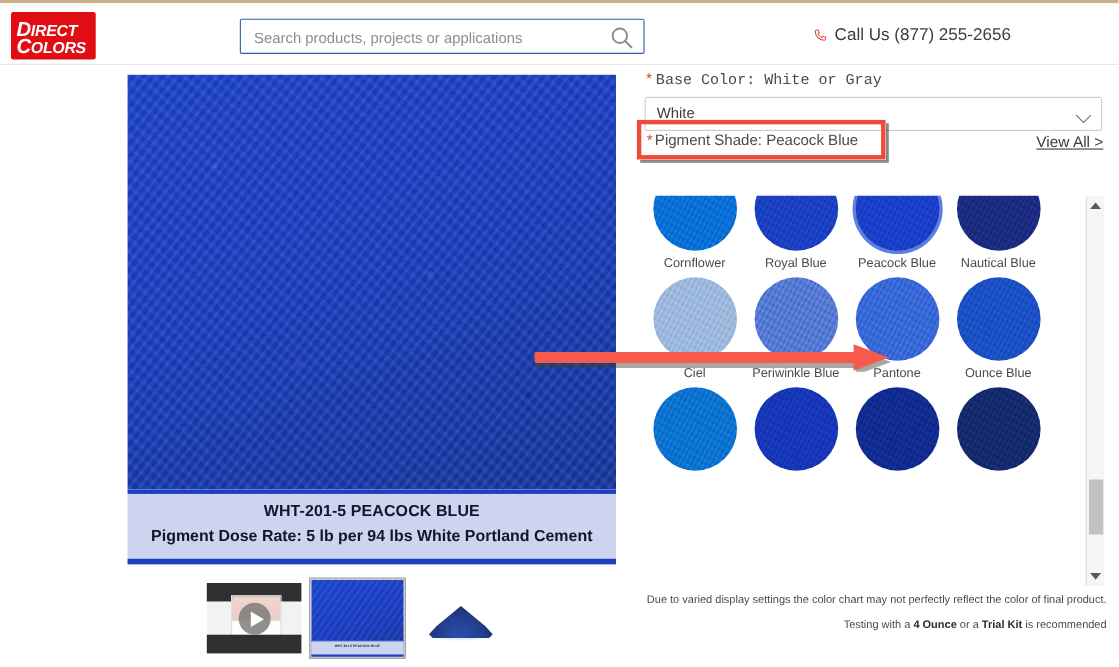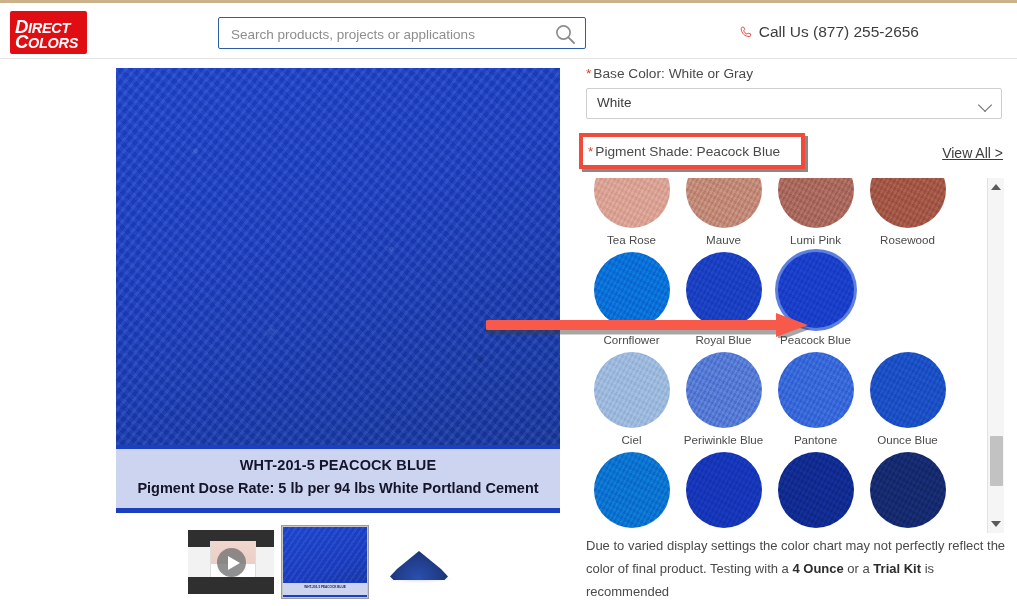--- a/index.html
+++ b/index.html
@@ -228,20 +228,21 @@
   
   .right-col {
     position: absolute;
     left: 586px; top: 66px;
     width: 418px;
   }
   .field-label {
     font-size: 13.7px;
     color: #4a4a4a;
     margin-bottom: 7px;
+    font-family: Liberation Mono, monospace;
   }
   .req-star { color: #d9402a; margin-right: 2px; }
 
   .select-box {
     position: relative;
     width: 416px; height: 31px;
     border: 1px solid #cfcfcf;
     border-radius: 2px;
     background: #ffffff;
     box-sizing: border-box;
@@ -259,21 +260,20 @@
     right: 11px; top: 11px;
     width: 9px; height: 9px;
     border-right: 1.6px solid #6a6a6a;
     border-bottom: 1.6px solid #6a6a6a;
     transform: rotate(45deg);
   }
 
   
   .pigment-row {
     position: relative;
-    margin-top: 24px;
     height: 30px;
   }
   .anno-box {
     position: absolute;
     left: -7px; top: -10px;
     width: 226px; height: 36px;
     border: 4px solid #ef4a3a;
     box-sizing: border-box;
     background: transparent;
     box-shadow: 3px 3px 0 rgba(40,40,40,0.55);
@@ -369,23 +369,24 @@
     width: 13px; height: 50px;
     background: #c2c2c2;
     border-radius: 1px;
   }
 
   
   .disclaimer {
     position: absolute;
     left: 586px; top: 534px;
     width: 420px;
-    font-size: 13px;
+    font-size: 10px;
     color: #4a4a4a;
     line-height: 23px;
+    text-align: right;
   }
   .disclaimer b { color: #2d2d2d; }
 
   
   .anno-arrow {
     position: absolute;
     left: 486px; top: 312px;
     width: 328px; height: 26px;
     pointer-events: none;
   }
@@ -464,51 +465,37 @@
     <div class="pigment-label">
       <span class="req-star">*</span><span>Pigment Shade: Peacock Blue</span>
     </div>
     <div class="view-all">View All &gt;</div>
   </div>
 </div>
 
 <div class="swatch-panel">
   <div class="swatch-scroll">
 
-    <div class="swatch-row">
-      <div class="swatch-cell">
-        <div class="swatch-circle" style="background-color: rgb(217, 162, 148);"></div>
-        <div class="swatch-name">Tea Rose</div>
-      </div>
-      <div class="swatch-cell">
-        <div class="swatch-circle" style="background-color: rgb(193, 136, 119);"></div>
-        <div class="swatch-name">Mauve</div>
-      </div>
-      <div class="swatch-cell">
-        <div class="swatch-circle" style="background-color: rgb(169, 104, 92);"></div>
-        <div class="swatch-name">Lumi Pink</div>
-      </div>
-      <div class="swatch-cell">
-        <div class="swatch-circle" style="background-color: rgb(162, 86, 70);"></div>
-        <div class="swatch-name">Rosewood</div>
-      </div>
-    </div>
 
     <div class="swatch-row">
       <div class="swatch-cell">
         <div class="swatch-circle" style="background-color: rgb(10, 111, 214);"></div>
         <div class="swatch-name">Cornflower</div>
       </div>
       <div class="swatch-cell">
         <div class="swatch-circle" style="background-color: rgb(27, 63, 194);"></div>
         <div class="swatch-name">Royal Blue</div>
       </div>
       <div class="swatch-cell">
         <div class="swatch-circle selected" style="background-color: rgb(26, 62, 201);"></div>
         <div class="swatch-name">Peacock Blue</div>
+      </div>
+      <div class="swatch-cell">
+        <div class="swatch-circle" style="background-color: rgb(28, 43, 128);"></div>
+        <div class="swatch-name">Nautical Blue</div>
       </div>
     </div>
 
     <div class="swatch-row">
       <div class="swatch-cell">
         <div class="swatch-circle" style="background-color: rgb(156, 184, 220);"></div>
         <div class="swatch-name">Ciel</div>
       </div>
       <div class="swatch-cell">
         <div class="swatch-circle" style="background-color: rgb(85, 121, 212);"></div>

